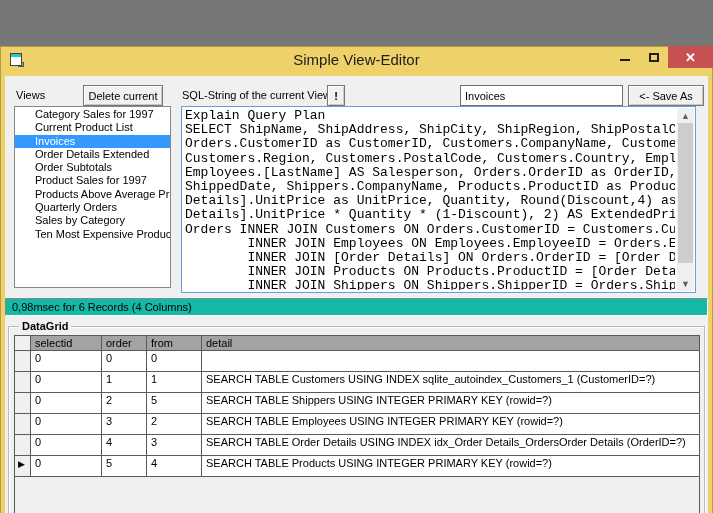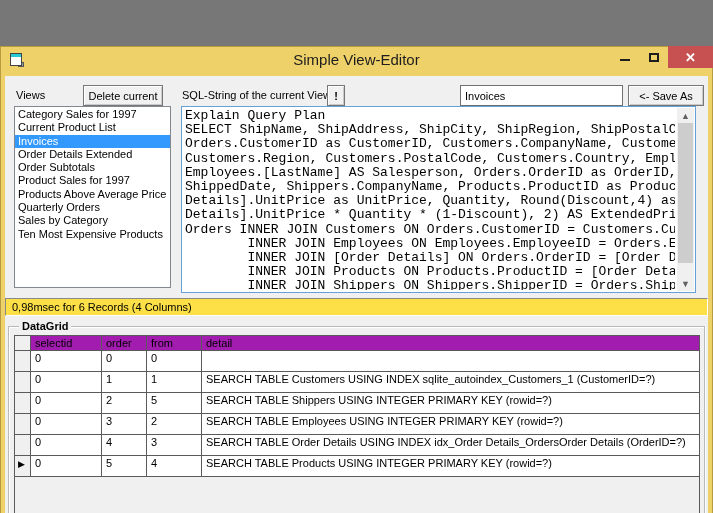--- a/index.html
+++ b/index.html
@@ -40,57 +40,57 @@
   .txt-input {
     position:absolute; background:#fff; border:1px solid #707070;
     font-family:"Liberation Sans", sans-serif; font-size:11px; padding:2px 4px;
   }
 
   
   .views-list {
     position:absolute; left:9px; top:30px; width:157px; height:182px;
     background:#fff; border:1px solid #828790; padding-top:1px; overflow:hidden;
   }
-  .view-item { height:13.3px; line-height:13.3px; padding-left:3px; white-space:nowrap; overflow:hidden; }
+  .view-item { height:13.3px; line-height:13.3px; padding-left:20px; white-space:nowrap; overflow:hidden; }
   .view-item.selected { background: var(--selection_blue, #3399FF); color:#fff; }
 
   
   .sql-box {
     position:absolute; left:176px; top:30px; width:515px; height:187px;
     background:#fff; border:1px solid var(--focus_border_blue, #66A0D8);
   }
   .sql-text {
     position:absolute; left:3px; top:2px; right:20px; bottom:2px;
     font-family:Liberation Mono, monospace; font-size:13px; line-height:14.2px;
     white-space:pre; overflow:hidden;
   }
   .vscroll { position:absolute; right:1px; top:1px; width:17px; height:183px; background:#F0F0F0; }
   .scroll-arrow { position:absolute; left:0; width:17px; height:15px; color:#606060; font-size:9px; display:flex; align-items:center; justify-content:center; }
   .scroll-thumb { position:absolute; left:1px; width:15px; top:15px; height:140px; background:#CDCDCD; }
 
   
   .statusbar {
     position:absolute; left:0px; top:222px; width:703px; height:18px;
-    background:#fde047; border:1px solid; border-color:#898989 #fff #fff #898989;
+    background:#14b8a6; border:1px solid; border-color:#898989 #fff #fff #898989;
     line-height:16px; padding-left:6px;
   }
 
   
   .groupbox {
     position:absolute; left:3px; top:250px; width:697px; height:221px;
     border:1px solid #B9B9B9; box-shadow: inset 1px 1px 0 #fff, 1px 1px 0 #fff;
   }
   .groupbox-label { position:absolute; left:10px; top:-7px; background:#F0F0F0; padding:0 3px;font-weight:bold; }
 
   .grid {
     position:absolute; left:5px; top:8px; width:686px; height:206px;
     border:1px solid #5a5a5a; background:#F0F0F0; overflow:hidden;
   }
   .grid-row { display:flex; border-bottom:1px solid #5a5a5a; background:#fff; }
-  .grid-row.header { background:#a21caf; height:15px; }
+  .grid-row.header { background:#a3a3a3; height:15px; }
   .grid-row.data { height:21px; }
   .gc { border-right:1px solid #5a5a5a; padding:1px 0 0 4px; white-space:nowrap; overflow:hidden; }
   .gc.sel { width:16px; background:#F0F0F0; padding:0; position:relative; }
   .gc.c1 { width:71px; }
   .gc.c2 { width:45px; }
   .gc.c3 { width:55px; }
   .gc.c4 { flex:1; border-right:none; }
   .row-marker { position:absolute; left:3px; top:4px; font-size:9px; line-height:9px; color:#000; }
 </style>
 </head>

